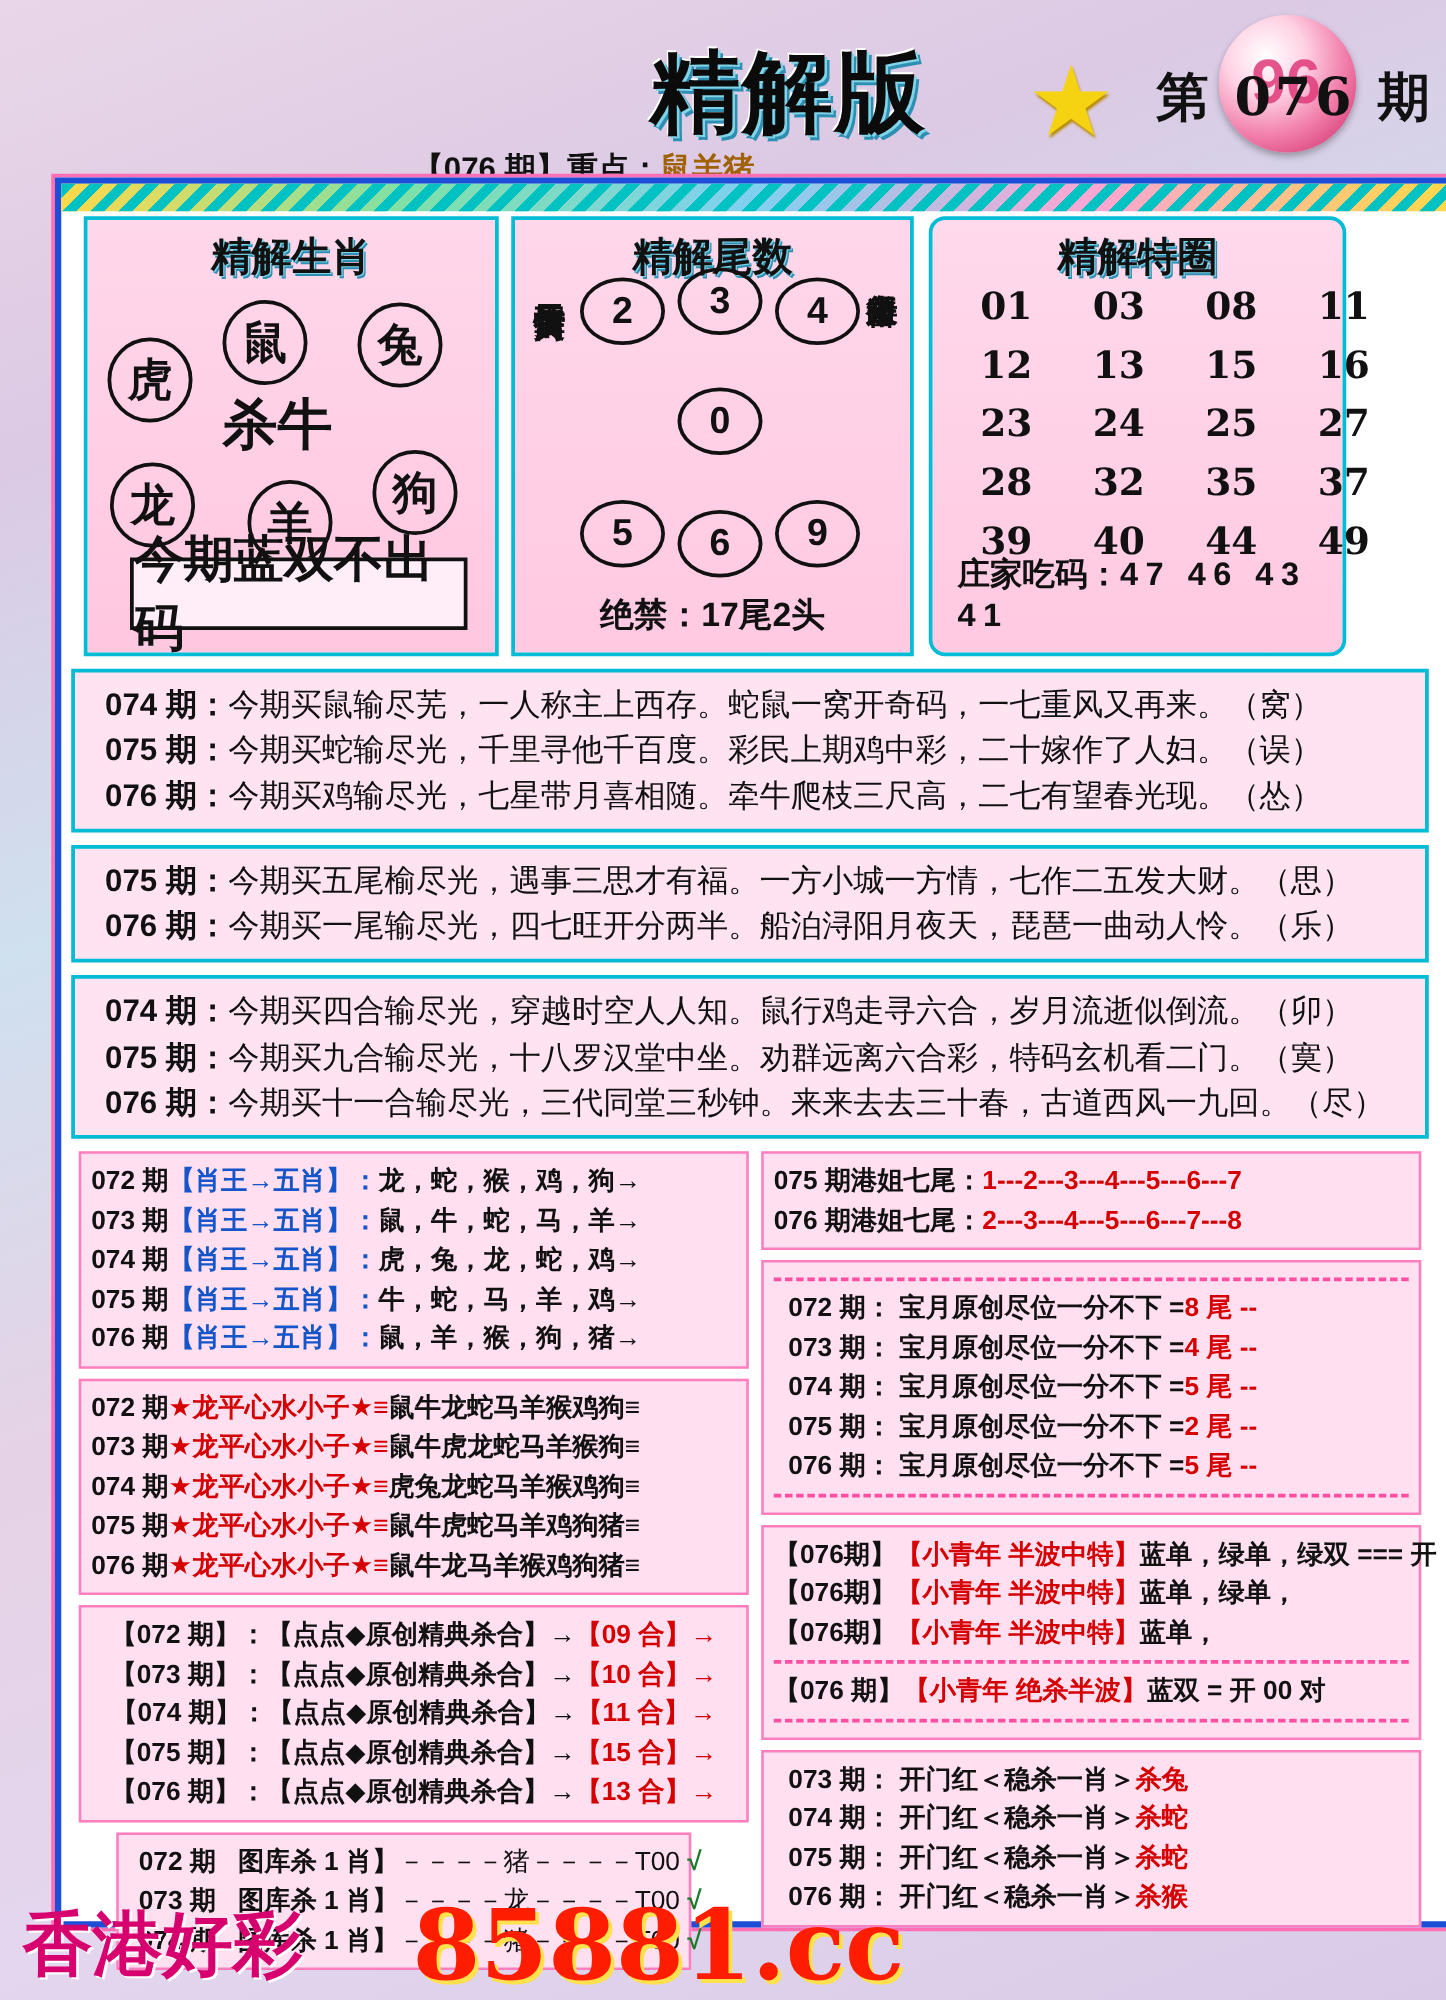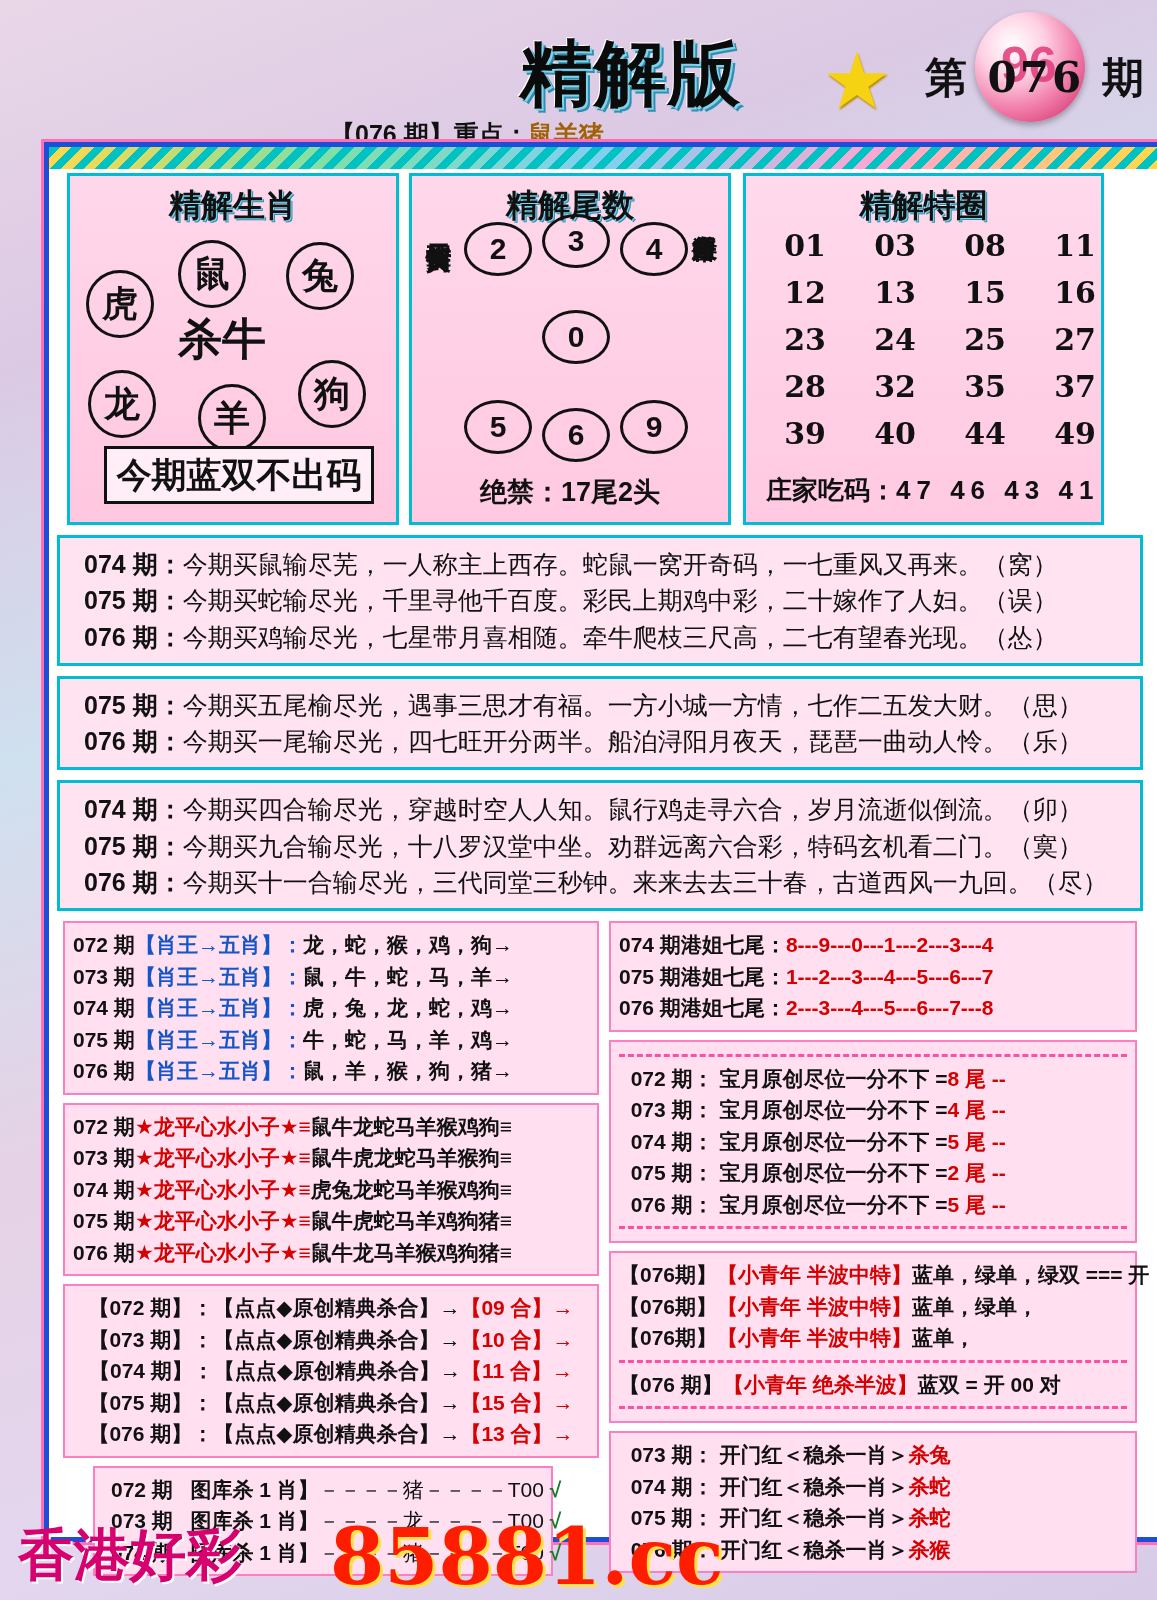--- a/index.html
+++ b/index.html
@@ -41,39 +41,39 @@
     background:
       repeating-linear-gradient(135deg,#00c2c2 0 8px,transparent 8px 16px),
       linear-gradient(90deg,#ffd94a,#7ee0a8,#7fd0f0,#ffa6d2,#ffd94a);
   }
   .inner{position:absolute;left:8px;top:26px;width:1086px;height:1356px;}
   
   .top-row{position:relative;height:352px;}
   .panel{position:absolute;top:0;border:3px solid #00bcd4;box-sizing:border-box;}
   .p1{left:10px;width:332px;height:352px;background:linear-gradient(180deg,#ffd7ea,#ffc7e0);}
   .p2{left:352px;width:322px;height:352px;background:linear-gradient(180deg,#ffd7ea,#ffc9e2);}
-  .p3{left:686px;width:361px;height:352px;background:linear-gradient(180deg,#ffd9ec,#ffc9e2);}
+  .p3{left:686px;width:334px;height:352px;background:linear-gradient(180deg,#ffd9ec,#ffc9e2);border-radius:13px;}
   .ptitle{
     text-align:center;margin-top:8px;font-size:32px;font-weight:bold;
     font-family:"DejaVu Serif","Liberation Serif",serif;color:#111;
     text-shadow:1px 1px 0 #7fd4e8,2px 2px 0 #2f8fb3;
   }
   .zodiac-grid{position:relative;height:230px;margin-top:4px;}
   .zd{
     position:absolute;font-size:40px;font-weight:bold;color:#111;
     font-family:"DejaVu Serif","Liberation Serif",serif;
   }
   .zd.circled{
     border:3px solid #111;border-radius:50%;width:62px;height:62px;
     display:flex;align-items:center;justify-content:center;font-size:36px;
   }
   .no-blue{
     position:absolute;left:34px;bottom:18px;width:264px;height:52px;border:3px solid #111;
     display:flex;align-items:center;justify-content:center;background:#ffeef7;
-    font-size:35px;font-weight:bold;color:#111;
+    font-size:40px;font-weight:bold;color:#111;
   }
   
   .vtext{position:absolute;font-size:25px;font-weight:bold;color:#111;writing-mode:vertical-rl;line-height:1.05;}
   .v-left{left:14px;top:50px;}
   .v-right{right:10px;top:40px;}
   .ovals{position:absolute;left:52px;top:34px;width:220px;height:230px;}
   .oval{
     position:absolute;width:62px;height:48px;border:3px solid #111;border-radius:50%;
     display:flex;align-items:center;justify-content:center;font-size:30px;font-weight:bold;color:#111;
   }
@@ -242,21 +242,20 @@
           <div class="ln"><span class="b">072 期</span>&nbsp;&nbsp;&nbsp;<span class="b">图库杀 1 肖】</span><span>－－－－猪－－－－T00</span> <span class="green b">√</span></div>
           <div class="ln"><span class="b">073 期</span>&nbsp;&nbsp;&nbsp;<span class="b">图库杀 1 肖】</span><span>－－－－龙－－－－T00</span> <span class="green b">√</span></div>
           <div class="ln"><span class="b">074 期</span>&nbsp;&nbsp;&nbsp;<span class="b">图库杀 1 肖】</span><span>－－－－猪－－－－T00</span> <span class="green b">√</span></div>
 
         </div>
       </div>
 
       <div class="colR">
 
         <div class="pinkbox">
-          <div class="ln"><span class="b">074 期</span><span class="b">港姐七尾：</span><span class="b red">8---9---0---1---2---3---4</span></div>
           <div class="ln"><span class="b">075 期</span><span class="b">港姐七尾：</span><span class="b red">1---2---3---4---5---6---7</span></div>
           <div class="ln"><span class="b">076 期</span><span class="b">港姐七尾：</span><span class="b red">2---3---4---5---6---7---8</span></div>
         </div>
 
         <div class="pinkbox">
           <div class="dashrule"></div>
           <div class="ln">&nbsp;&nbsp;<span class="b">072 期：</span>&nbsp;<span class="b">宝月原创尽位一分不下 =</span><span class="b red">8 尾 --</span></div>
           <div class="ln">&nbsp;&nbsp;<span class="b">073 期：</span>&nbsp;<span class="b">宝月原创尽位一分不下 =</span><span class="b red">4 尾 --</span></div>
           <div class="ln">&nbsp;&nbsp;<span class="b">074 期：</span>&nbsp;<span class="b">宝月原创尽位一分不下 =</span><span class="b red">5 尾 --</span></div>
           <div class="ln">&nbsp;&nbsp;<span class="b">075 期：</span>&nbsp;<span class="b">宝月原创尽位一分不下 =</span><span class="b red">2 尾 --</span></div>

